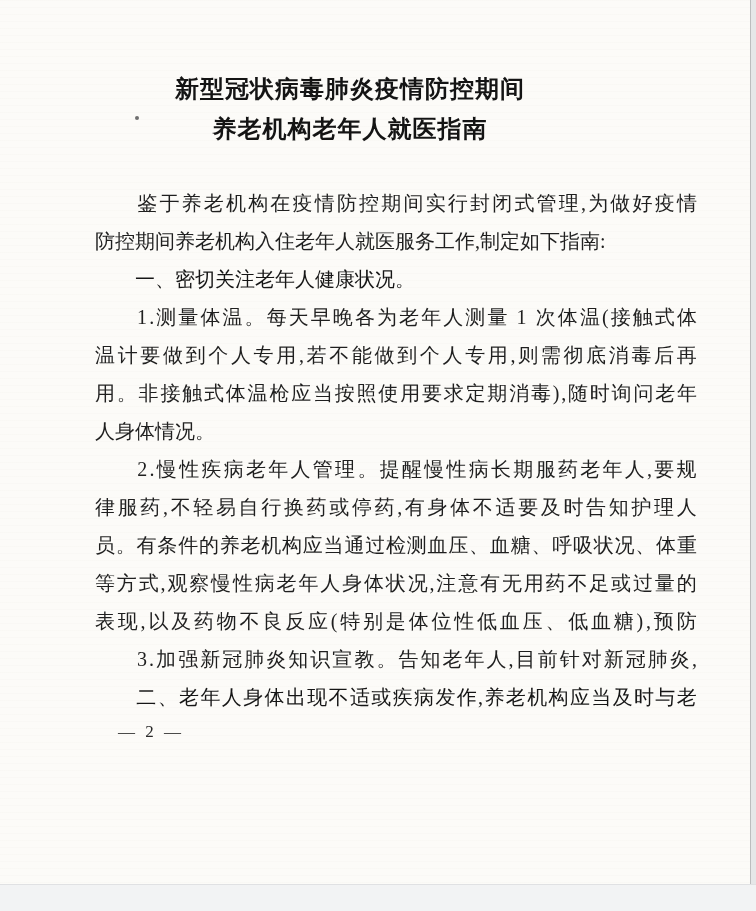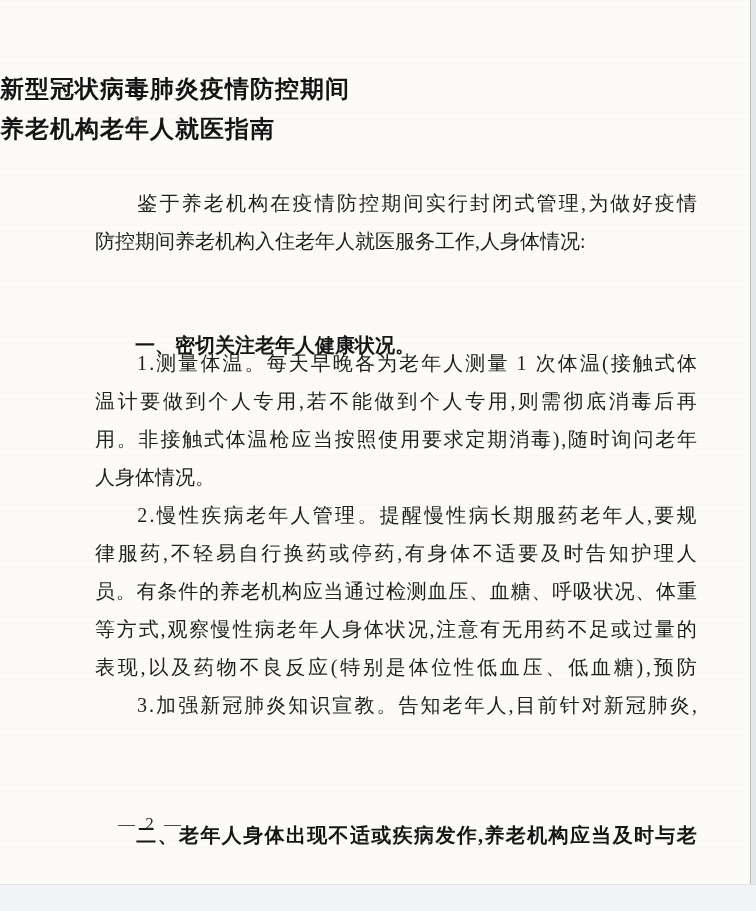--- a/index.html
+++ b/index.html
@@ -23,20 +23,21 @@
     height: 884px;
     background-color: #fcfbf8;
     background-image: repeating-linear-gradient(180deg,
       rgba(120,110,90,0.02) 0 1px, rgba(0,0,0,0) 1px 7px);
     color: #1f1f1f;
     overflow: hidden;
   }
   .titles {
     margin-top: 72px;
     width: 700px;
+    text-align: center;
   }
   .title-line {
     font-size: 24px;
     font-weight: bold;
     line-height: 34px;
     letter-spacing: 1px;
     color: #141414;
   }
   .title-line.t2 { margin-top: 6px; }
   .body-text {
@@ -55,21 +56,21 @@
     display: flex;
     justify-content: space-between;
     align-items: baseline;
   }
   .line.fill span { line-height: 38px; white-space: pre; }
   .indent {
     display: inline-block;
     width: 40px;
     flex: 0 0 40px;
   }
-  .heading .line, .heading .line span { font-weight: bold; color: #161616; margin-top: 46px; }
+  .heading .line, .heading .line span { font-weight: normal; color: #161616; }
   .page-num {
     margin-left: 118px;
     margin-top: 6px;
     font-size: 17px;
     line-height: 20px;
     letter-spacing: 3px;
     color: #2a2a2a;
   }
   .right-strip {
     position: absolute;
@@ -98,21 +99,21 @@
   <div class="page">
     <div class="speck s1"></div>
     <div class="speck s2"></div>
     <div class="titles">
       <div class="title-line">新型冠状病毒肺炎疫情防控期间</div>
       <div class="title-line t2">养老机构老年人就医指南</div>
     </div>
     <div class="body-text">
         <div class="para">
           <div class="line fill"><span class="indent"></span><span>鉴</span><span>于</span><span>养</span><span>老</span><span>机</span><span>构</span><span>在</span><span>疫</span><span>情</span><span>防</span><span>控</span><span>期</span><span>间</span><span>实</span><span>行</span><span>封</span><span>闭</span><span>式</span><span>管</span><span>理</span><span>,</span><span>为</span><span>做</span><span>好</span><span>疫</span><span>情</span></div>
-          <div class="line"><span>防控期间养老机构入住老年人就医服务工作,人身体情况:</span></div>
+          <div class="line"><span>防控期间养老机构入住老年人就医服务工作,制定如下指南:</span></div>
         </div>
         <div class="para heading">
           <div class="line"><span class="indent"></span><span>一、密切关注老年人健康状况。</span></div>
         </div>
         <div class="para">
           <div class="line fill"><span class="indent"></span><span>1</span><span>.</span><span>测</span><span>量</span><span>体</span><span>温</span><span>。</span><span>每</span><span>天</span><span>早</span><span>晚</span><span>各</span><span>为</span><span>老</span><span>年</span><span>人</span><span>测</span><span>量</span><span> </span><span>1</span><span> </span><span>次</span><span>体</span><span>温</span><span>(</span><span>接</span><span>触</span><span>式</span><span>体</span></div>
           <div class="line fill"><span>温</span><span>计</span><span>要</span><span>做</span><span>到</span><span>个</span><span>人</span><span>专</span><span>用</span><span>,</span><span>若</span><span>不</span><span>能</span><span>做</span><span>到</span><span>个</span><span>人</span><span>专</span><span>用</span><span>,</span><span>则</span><span>需</span><span>彻</span><span>底</span><span>消</span><span>毒</span><span>后</span><span>再</span></div>
           <div class="line fill"><span>用</span><span>。</span><span>非</span><span>接</span><span>触</span><span>式</span><span>体</span><span>温</span><span>枪</span><span>应</span><span>当</span><span>按</span><span>照</span><span>使</span><span>用</span><span>要</span><span>求</span><span>定</span><span>期</span><span>消</span><span>毒</span><span>)</span><span>,</span><span>随</span><span>时</span><span>询</span><span>问</span><span>老</span><span>年</span></div>
           <div class="line"><span>人身体情况。</span></div>
         </div>

